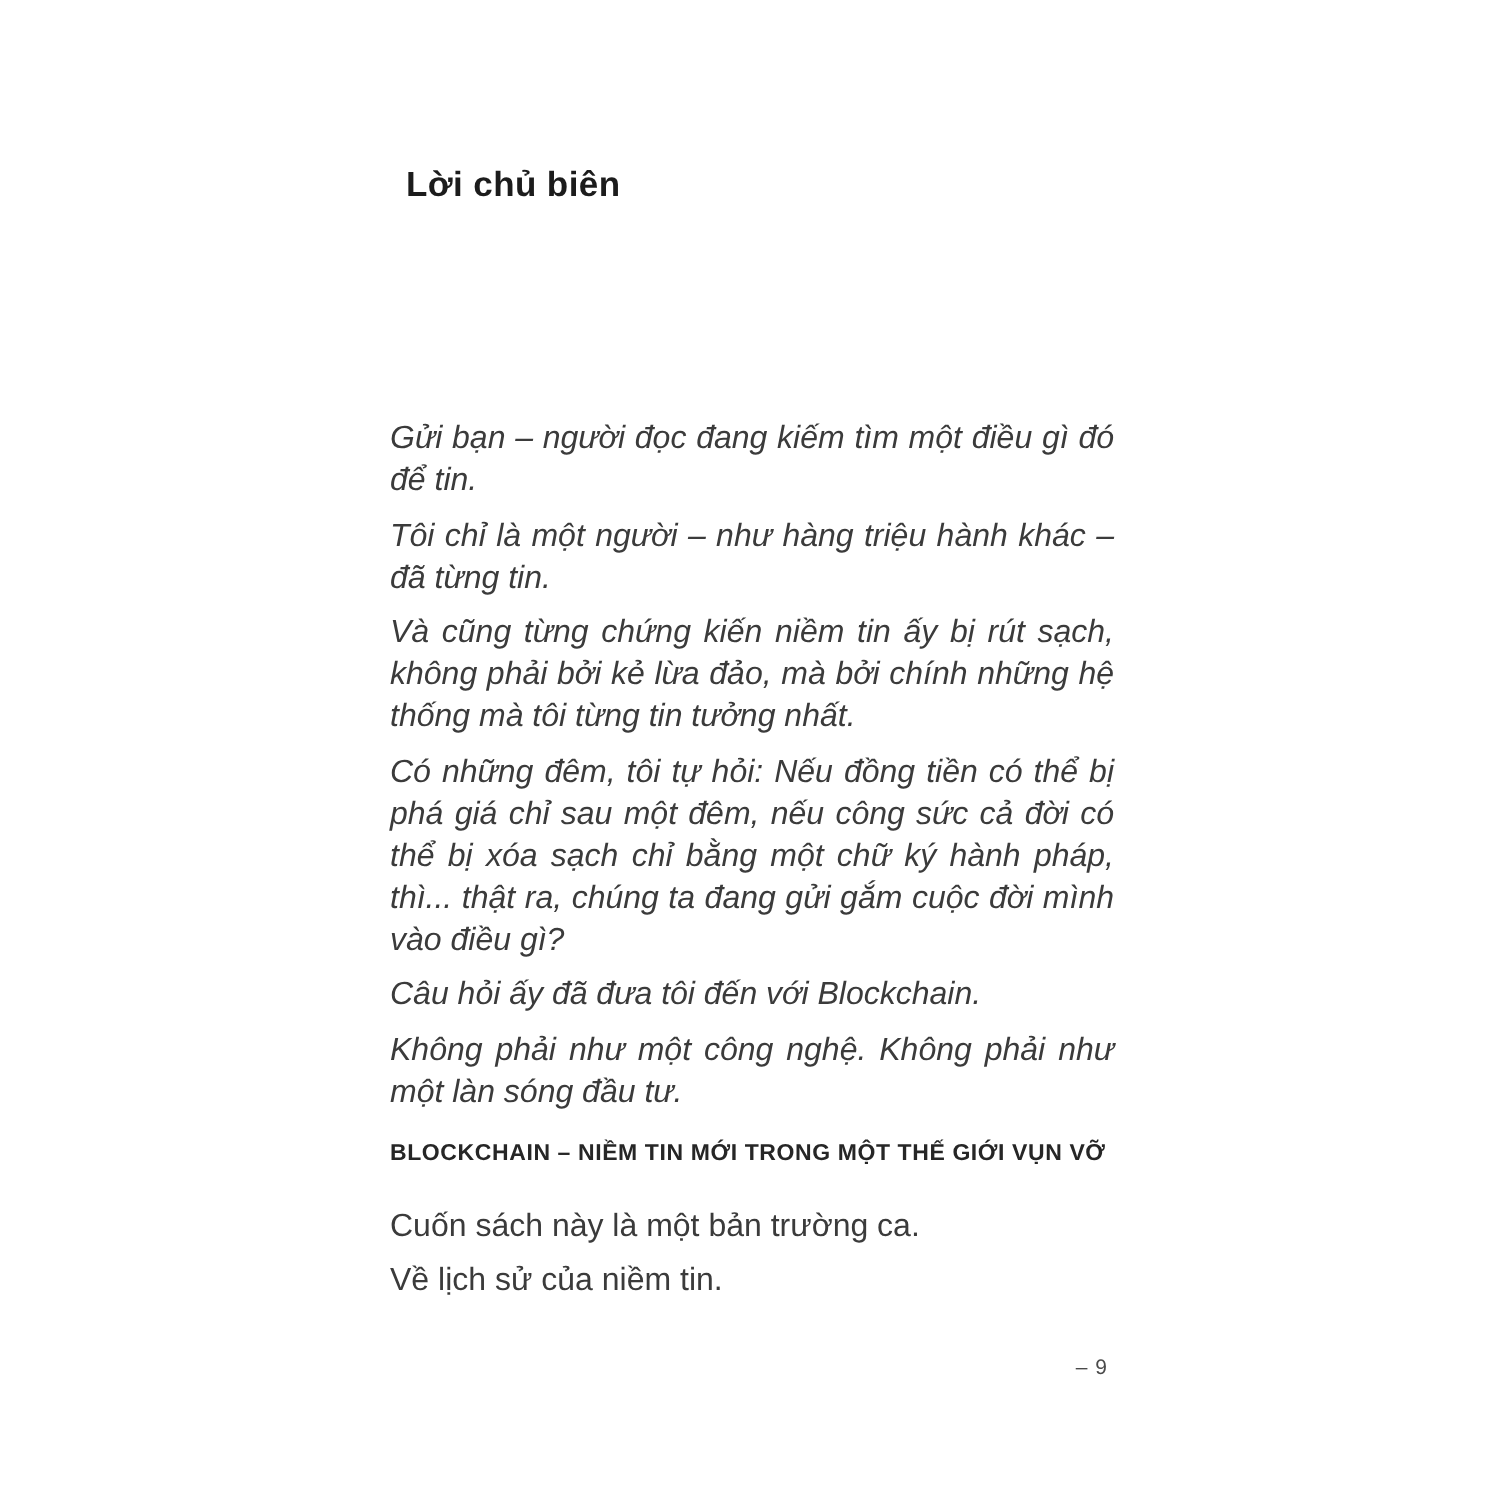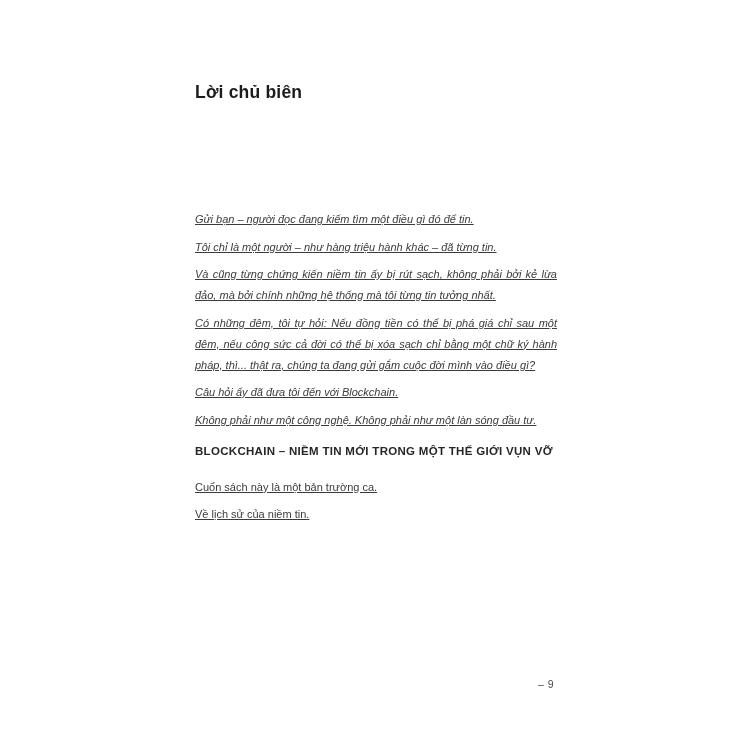--- a/index.html
+++ b/index.html
@@ -20,29 +20,28 @@
     position: absolute;
     left: 195px;
     top: 82px;
     width: 362px;
   }
   .page-title {
     font-size: 17.5px;
     font-weight: 700;
     color: #1c1c1c;
     letter-spacing: 0.2px;
-    margin: 0 0 106px 0;
+    margin: 0 0 106px 8px;
   }
   .body-text p {
-    font-size: 11px;
+    font-size: 16px;
     line-height: 21px;
     margin: 0 0 6.5px 0;
     text-align: justify;
     color: #3b3b3b;
-    text-decoration: underline;
   }
   .intro p {
     font-style: italic;
   }
   .section-heading {
     font-size: 11.5px;
     font-weight: 700;
     color: #262626;
     letter-spacing: 0.3px;
     margin: 14px 0 20px 0;

